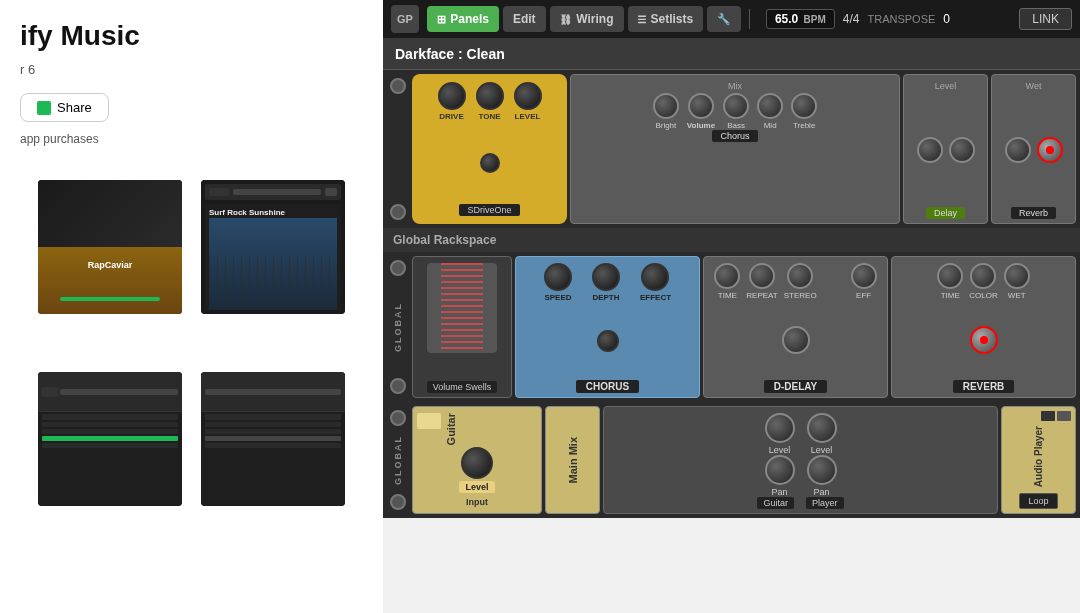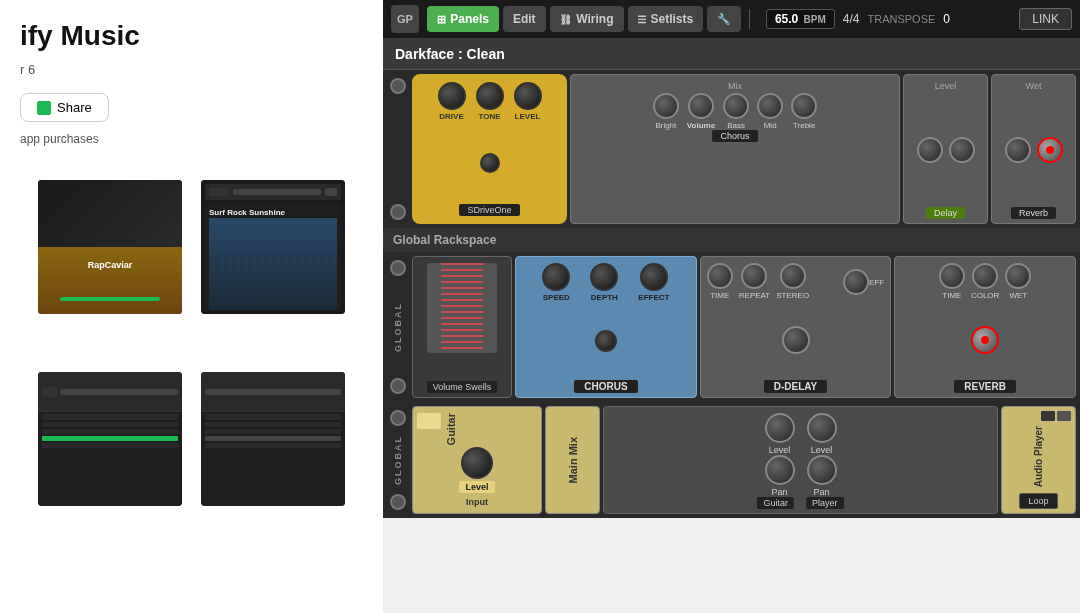--- a/index.html
+++ b/index.html
@@ -398,21 +398,21 @@
           <div style="font-size:8px;color:#ccc;margin-top:2px;">TIME</div>
         </div>
         <div style="display:flex;flex-direction:column;align-items:center;">
           <div style="width:26px;height:26px;border-radius:50%;background:radial-gradient(circle at 35% 35%,#666,#222);border:2px solid #888;"></div>
           <div style="font-size:8px;color:#ccc;margin-top:2px;">REPEAT</div>
         </div>
         <div style="display:flex;flex-direction:column;align-items:center;">
           <div style="width:26px;height:26px;border-radius:50%;background:radial-gradient(circle at 35% 35%,#666,#222);border:2px solid #888;"></div>
           <div style="font-size:8px;color:#ccc;margin-top:2px;">STEREO</div>
         </div>
-        <div style="display:flex;flex-direction:row;align-items:center;margin-left:28px;">
+        <div style="display:flex;flex-direction:column;align-items:center;margin-left:28px;">
           <div style="width:26px;height:26px;border-radius:50%;background:radial-gradient(circle at 35% 35%,#666,#222);border:2px solid #888;"></div>
           <div style="font-size:8px;color:#ccc;margin-top:2px;">EFF</div>
         </div>
       </div>
       <div style="width:28px;height:28px;border-radius:50%;background:radial-gradient(circle at 35% 35%,#666,#222);border:2px solid #888;margin:4px 0;"></div>
       <div style="background:#222;color:#ddd;font-size:10px;font-weight:bold;border-radius:2px;padding:1px 10px;">D-DELAY</div>
     </div>
 
     <div style="background:#5a5a5a;border:1px solid #777;border-radius:4px;display:flex;flex-direction:column;align-items:center;justify-content:space-between;padding:6px 6px 4px 6px;flex:1;">
       <div style="display:flex;gap:6px;">

